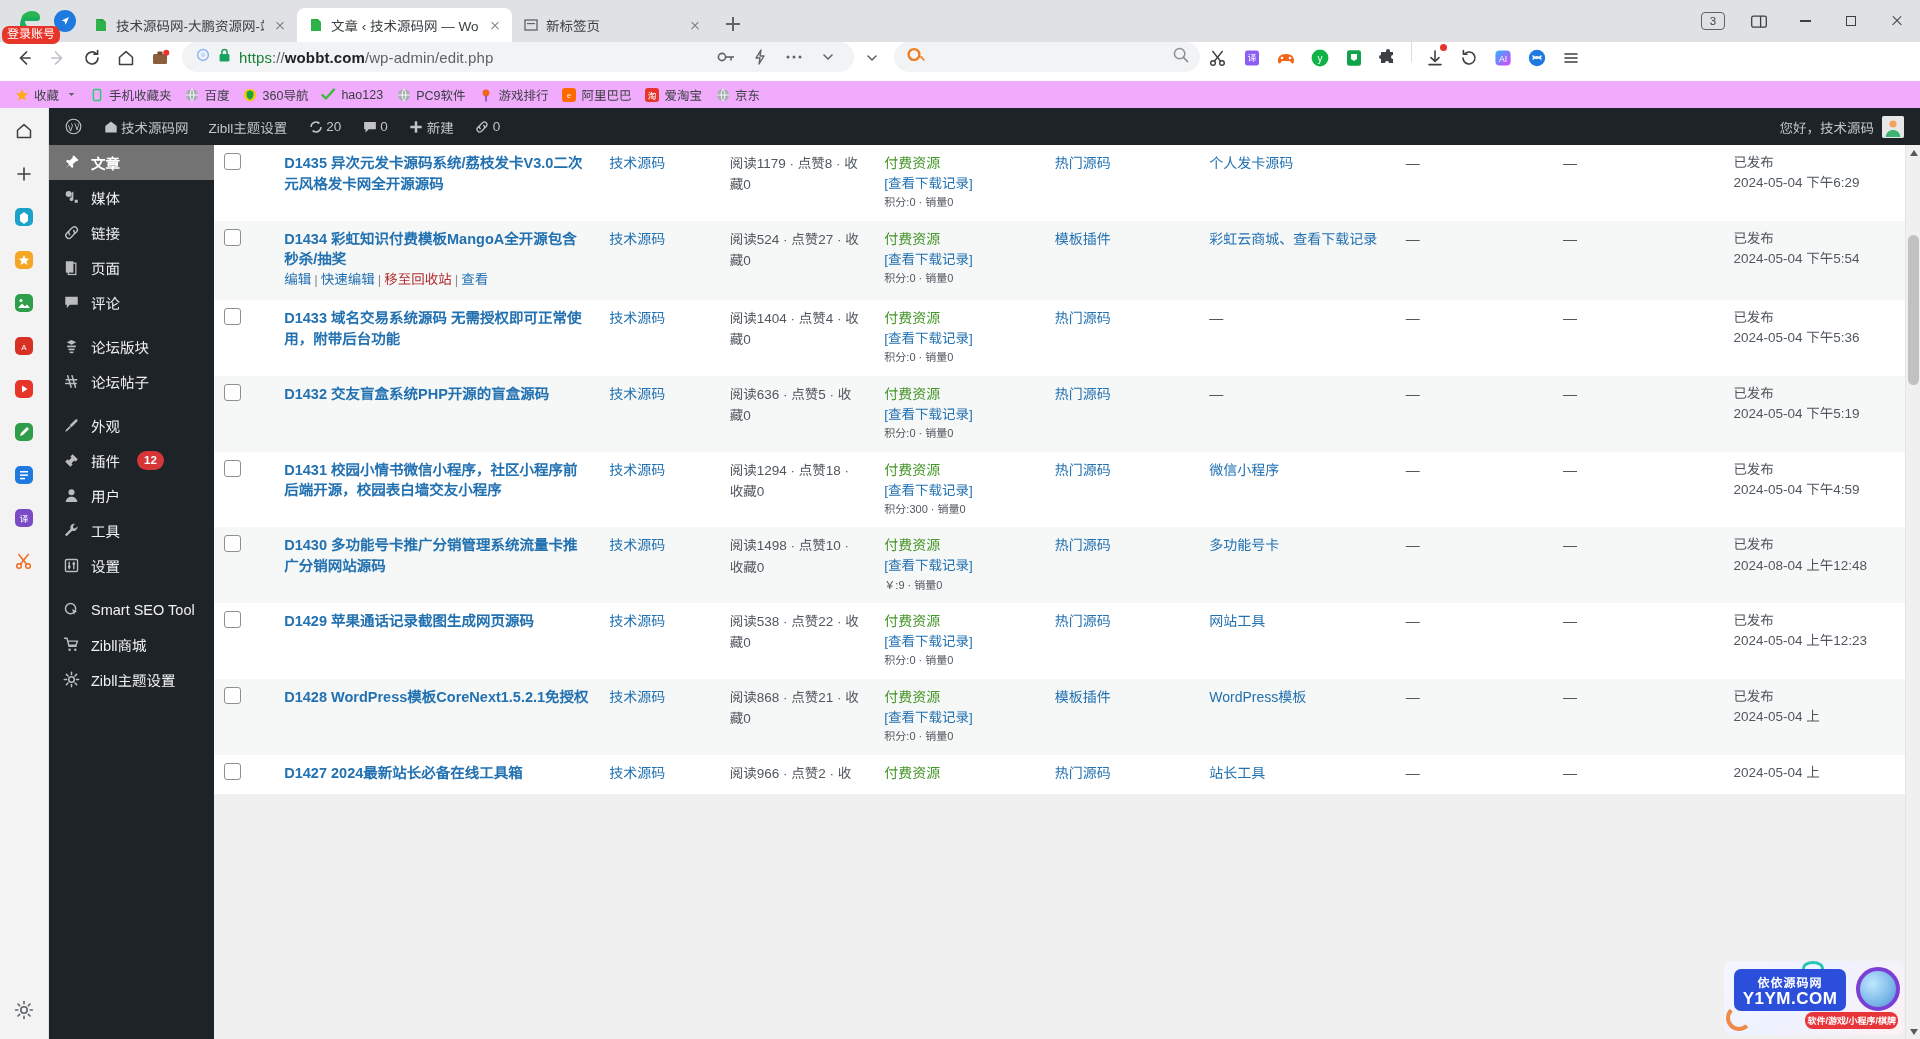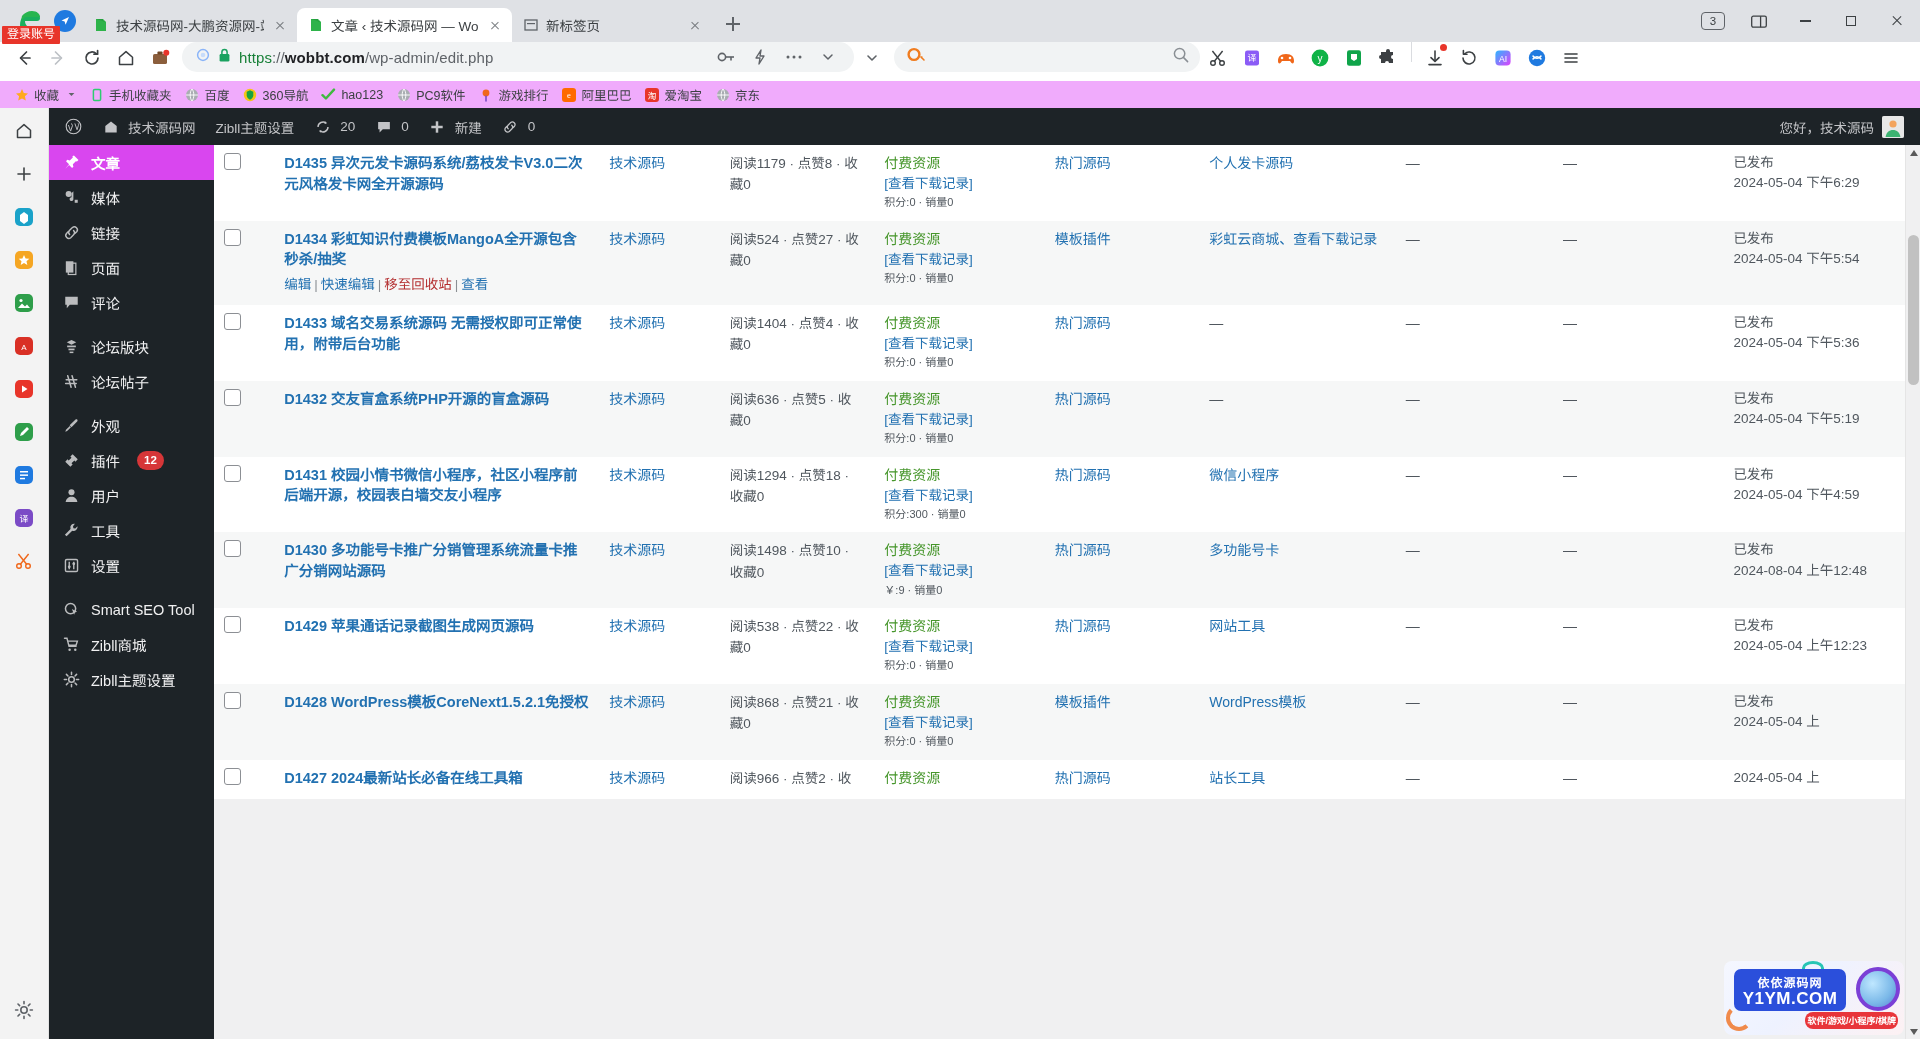--- a/index.html
+++ b/index.html
@@ -68,51 +68,51 @@
   .tb-sep { width:1px; height:20px; background:#dadce0; margin:0 5px; }
 
   
   .bookmarks { height:27px; background:#f0abfc; display:flex; align-items:center; padding:0 8px; gap:1px; font-size:12.5px; color:#3c4043; }
   .bm { display:flex; align-items:center; gap:5px; padding:2px 6px; border-radius:4px; white-space:nowrap; }
   .bm .bmi { width:15px; height:15px; flex:0 0 15px; display:flex; align-items:center; justify-content:center; }
 
   
   .login-badge {
     position:absolute; left:2px; top:26px; background:#e8352a; color:#fff;
-    font-size:12px; padding:2px 5px; border-radius:1px; z-index:50; line-height:1.15;
+    font-size:12px; padding:2px 5px; border-radius:7px; z-index:50; line-height:1.15;
     font-weight:500;
   }
 
   
   .wp-wrap { width:1920px; height:calc(1039px - 108px); display:flex; position:relative; background:#f0f0f1; }
 
   .fav-rail {
     width:49px; background:#f3f3f3; flex:0 0 49px; display:flex; flex-direction:column;
     align-items:center; padding-top:8px; gap:13px; border-right:1px solid #e3e3e3;
   }
   .fav-rail .fav-ico { width:30px; height:30px; border-radius:7px; display:flex; align-items:center; justify-content:center; }
 
   .wp-col { flex:1; display:flex; flex-direction:column; min-width:0; }
 
   .wp-adminbar {
     height:37px; background:#1d2327; color:#c3c4c7; display:flex; align-items:center;
     font-size:13.5px; padding-left:6px;
   }
-  .ab-item { display:flex; align-items:center; gap:9px; padding:14px 10px; height:37px; white-space:nowrap; }
+  .ab-item { display:flex; align-items:center; gap:2px; padding:14px 10px; height:37px; white-space:nowrap; }
   .ab-item .ab-ico { width:17px; height:17px; display:flex; align-items:center; justify-content:center; }
   .ab-right { margin-left:auto; display:flex; align-items:center; gap:8px; padding-right:16px; }
   .avatar { width:22px; height:22px; background:#8c8f94; border-radius:2px; display:flex; align-items:center; justify-content:center; overflow:hidden; }
 
   .wp-body { flex:1; display:flex; min-height:0; }
 
   .wp-menu { width:165px; flex:0 0 165px; background:#1d2327; color:#f0f0f1; font-size:14.5px; padding-bottom:20px; }
   .menu-item {
     display:flex; align-items:center; gap:10px; height:35px; padding:0 0 0 12px; color:#f0f0f1; position:relative;
   }
-  .menu-item.current { background:#d946ef; color:#fff; font-weight:600; }
+  .menu-item.current { background:#737373; color:#fff; font-weight:600; }
   .menu-item.current::after{
     content:""; position:absolute; right:-8px; top:50%; transform:translateY(-50%);
     border:8px solid transparent; border-right-color:#f0f0f1; border-left:0;
   }
   .menu-item .mi-ico { width:20px; flex:0 0 20px; display:flex; align-items:center; justify-content:center; opacity:.75; }
   .menu-item.current .mi-ico{ opacity:1; }
   .submenu { background:#2c3338; padding:6px 0 8px 0; }
   .submenu .sub { padding:5px 0 5px 33px; font-size:14px; color:#b9bcc0; line-height:1.5; }
   .submenu .sub.current { color:#fff; font-weight:700; }
   .menu-sep { height:9px; }
@@ -133,21 +133,21 @@
   td.c-stats { width:118px; }
   td.c-price { width:130px; }
   td.c-cat { width:118px; }
   td.c-tag { width:150px; }
   td.c-dash1 { width:120px; }
   td.c-dash2 { width:130px; }
   td.c-date { width:150px; }
 
   .cb { width:17px; height:17px; border:1px solid #8c8f94; border-radius:3px; background:#fff; display:block; }
   .row-title { color:#2271b1; font-weight:700; font-size:14.5px; line-height:1.42; }
-  .row-actions { font-size:13.5px; color:#2271b1; margin-top:5px; }
+  .row-actions { font-size:13.5px; color:#2271b1; }
   .row-actions .sep { color:#8c8f94; padding:0 3px; }
   .row-actions .trash { color:#b32d2e; }
   .link-blue { color:#2271b1; }
   .green { color:#46962b; }
   .dash { color:#50575e; }
   .stat-txt { color:#50575e; font-size:13.5px; }
   .price-line2 { color:#2271b1; font-size:13.5px; }
   .price-line3 { color:#50575e; font-size:11px; }
   .date-cell { color:#50575e; font-size:13.5px; }
 

